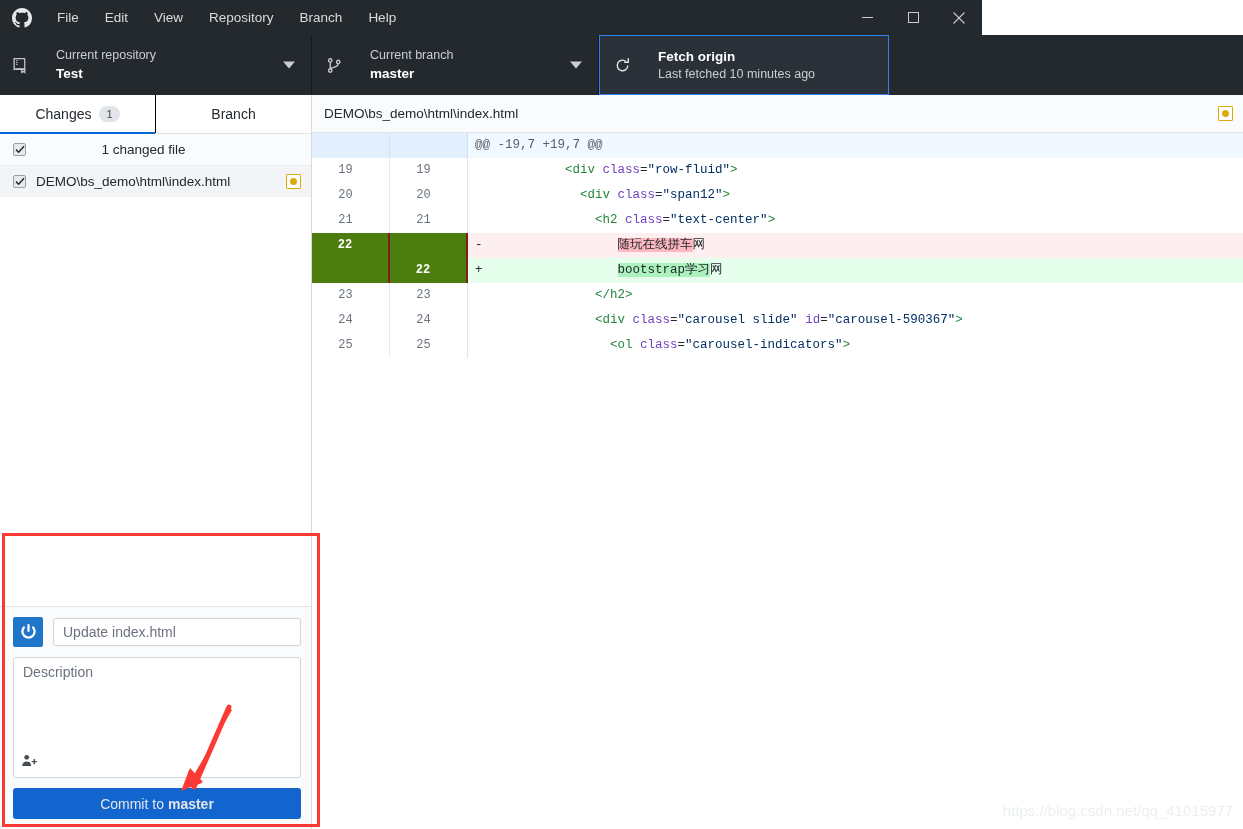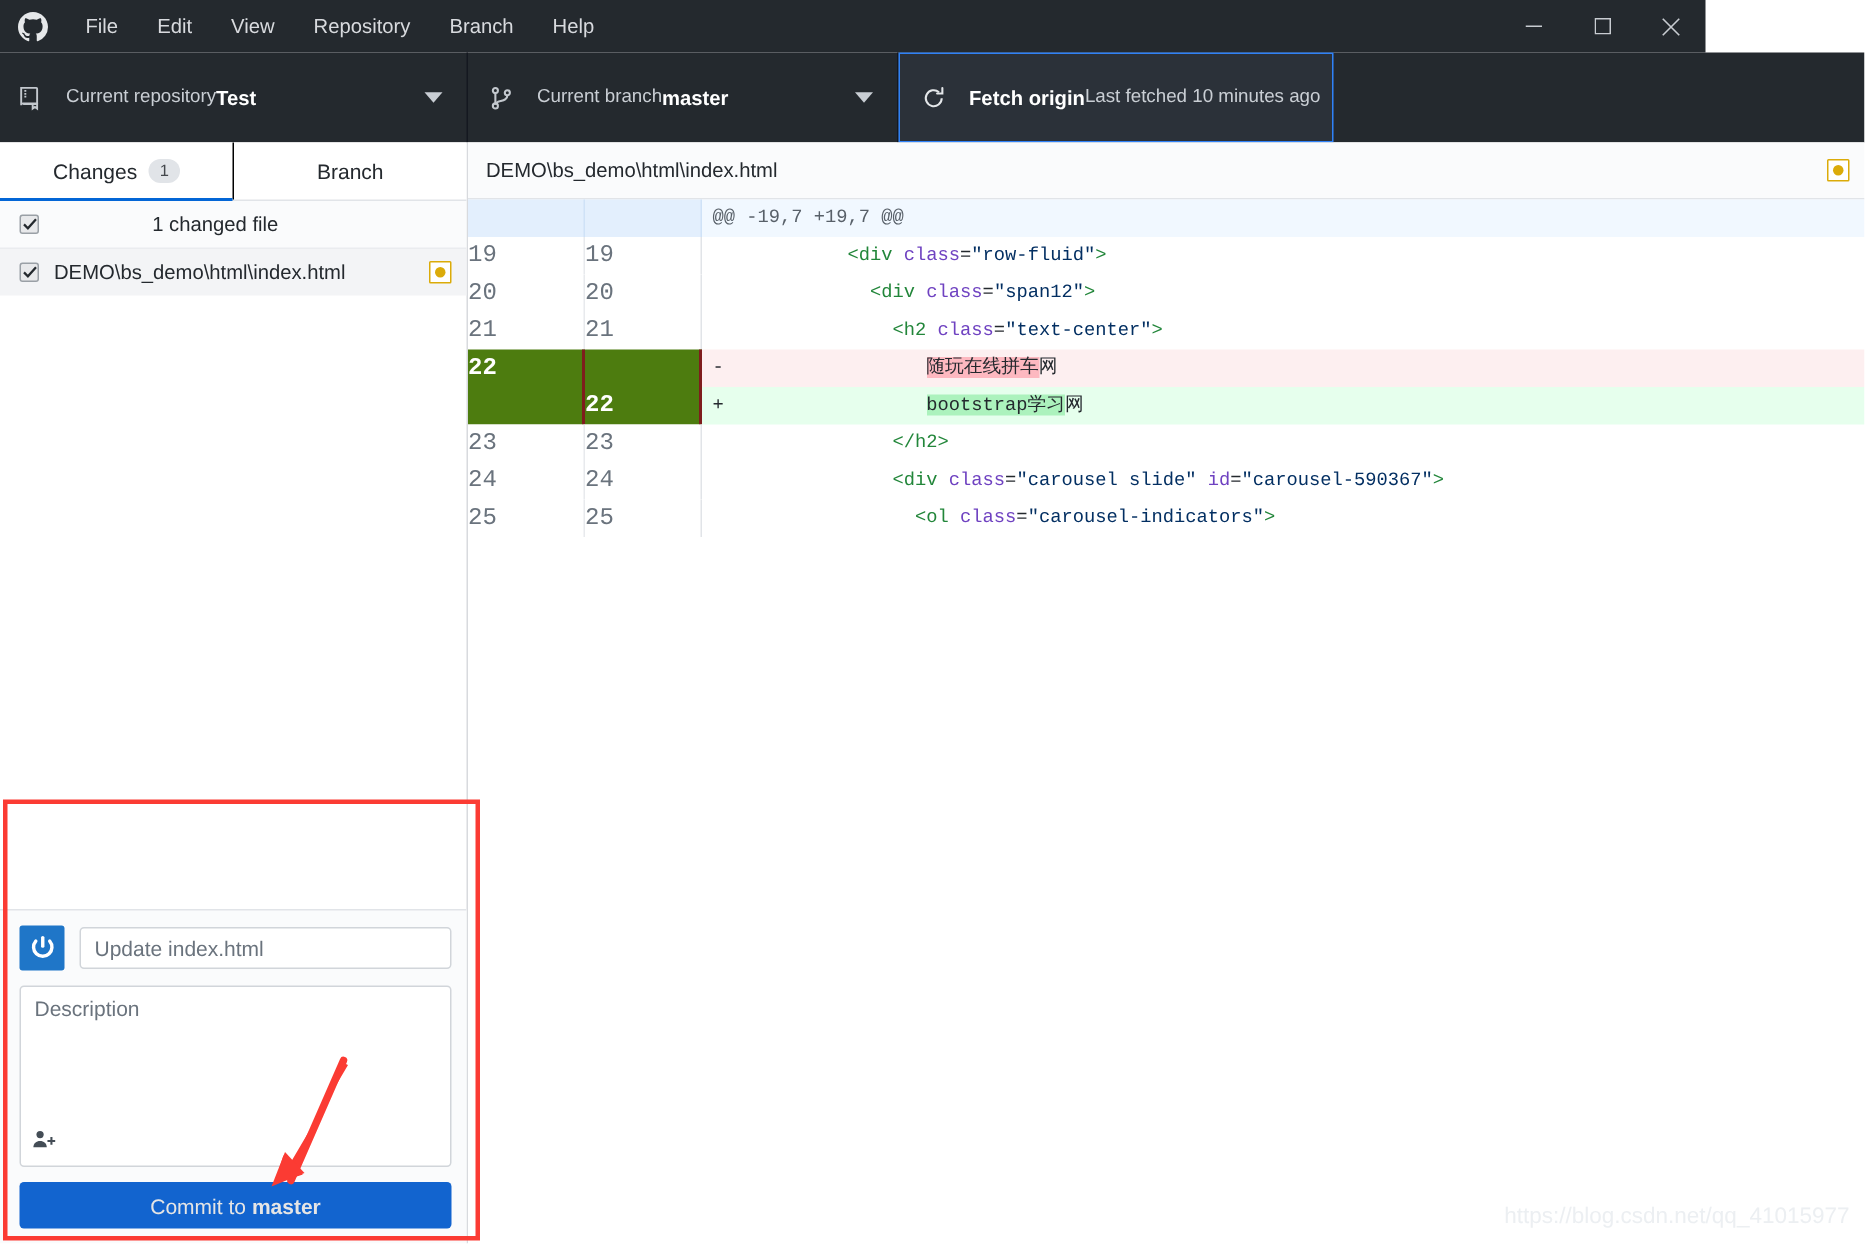--- a/index.html
+++ b/index.html
@@ -18,21 +18,21 @@
     position: relative;
     width: 1243px;
     height: 829px;
     background: #ffffff;
   }
 
   
   .titlebar {
     position: absolute;
     left: 0; top: 0;
-    width: 1137px; height: 35px;
+    width: 982px; height: 35px;
     background: #24292e;
     display: flex;
     align-items: center;
   }
   .gh-logo {
     width: 44px; height: 35px;
     display: flex; align-items: center; justify-content: center;
   }
   .menu-items {
     display: flex;
@@ -93,23 +93,23 @@
   .tb-icon {
     width: 24px;
     flex: 0 0 24px;
     display: flex;
     align-items: center;
     justify-content: flex-start;
     color: #c3c8ce;
   }
   .tb-text {
     display: flex;
-    flex-direction: row;
+    flex-direction: column;
     justify-content: center;
-    margin-left: 8px;
+    margin-left: 20px;
     overflow: hidden;
   }
   .tb-label {
     color: #c9ced4;
     font-size: 12.5px;
     line-height: 17px;
     white-space: nowrap;
   }
   .tb-value {
     color: #ffffff;
@@ -337,26 +337,26 @@
     font-size: 12.5px;
   }
   .drow {
     display: flex;
     height: 25px;
     align-items: stretch;
   }
   .gut {
     width: 78px;
     flex: 0 0 78px;
-    text-align: left;
+    text-align: center;
     padding-right: 10px;
     box-sizing: border-box;
     color: #6a737d;
     line-height: 25px;
-    font-size: 16px;
+    font-size: 12px;
     background: #ffffff;
     border-right: 1px solid #e8eaed;
   }
   .gut.sel {
     background: #4d7c0f;
     color: #ffffff;
     font-weight: bold;
     border-right: 2px solid #7f1d1d;
   }
   .gut2 { border-right: 1px solid #e1e4e8; }

